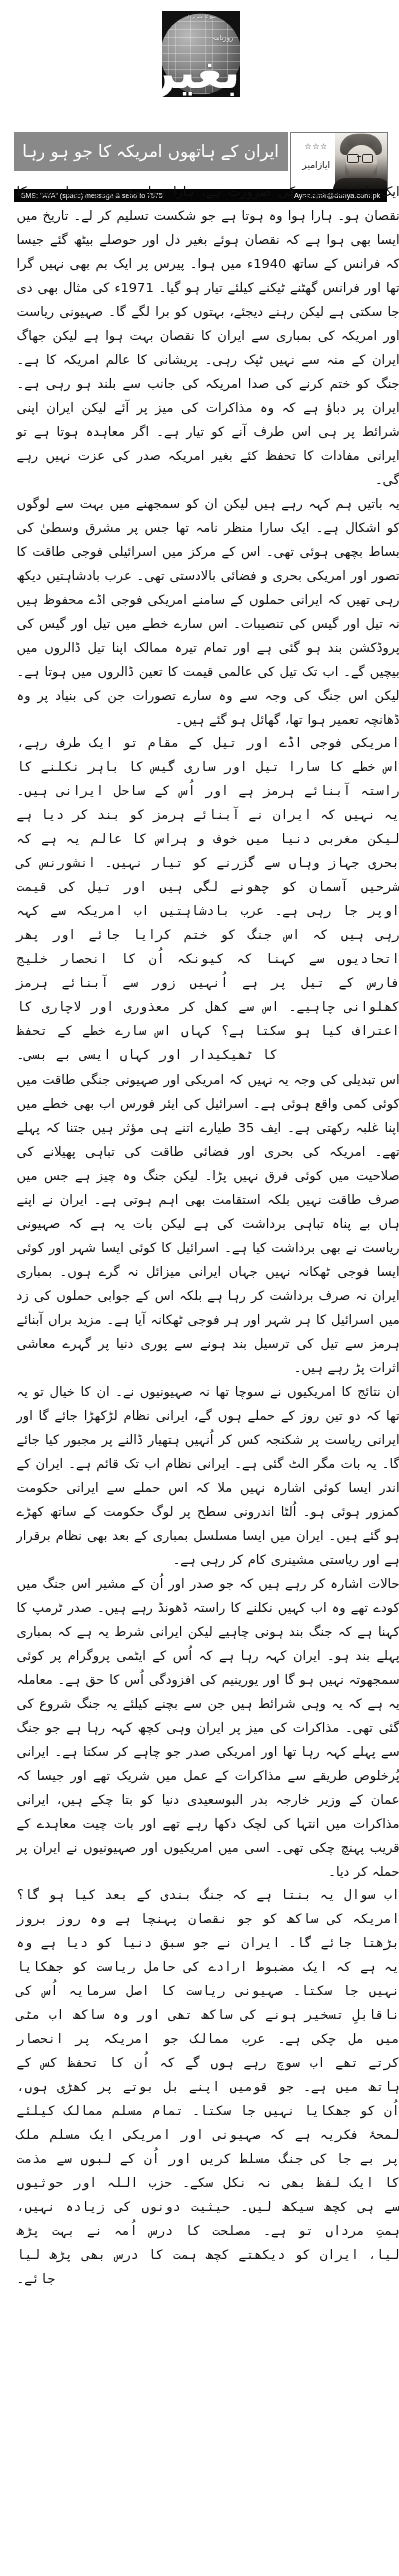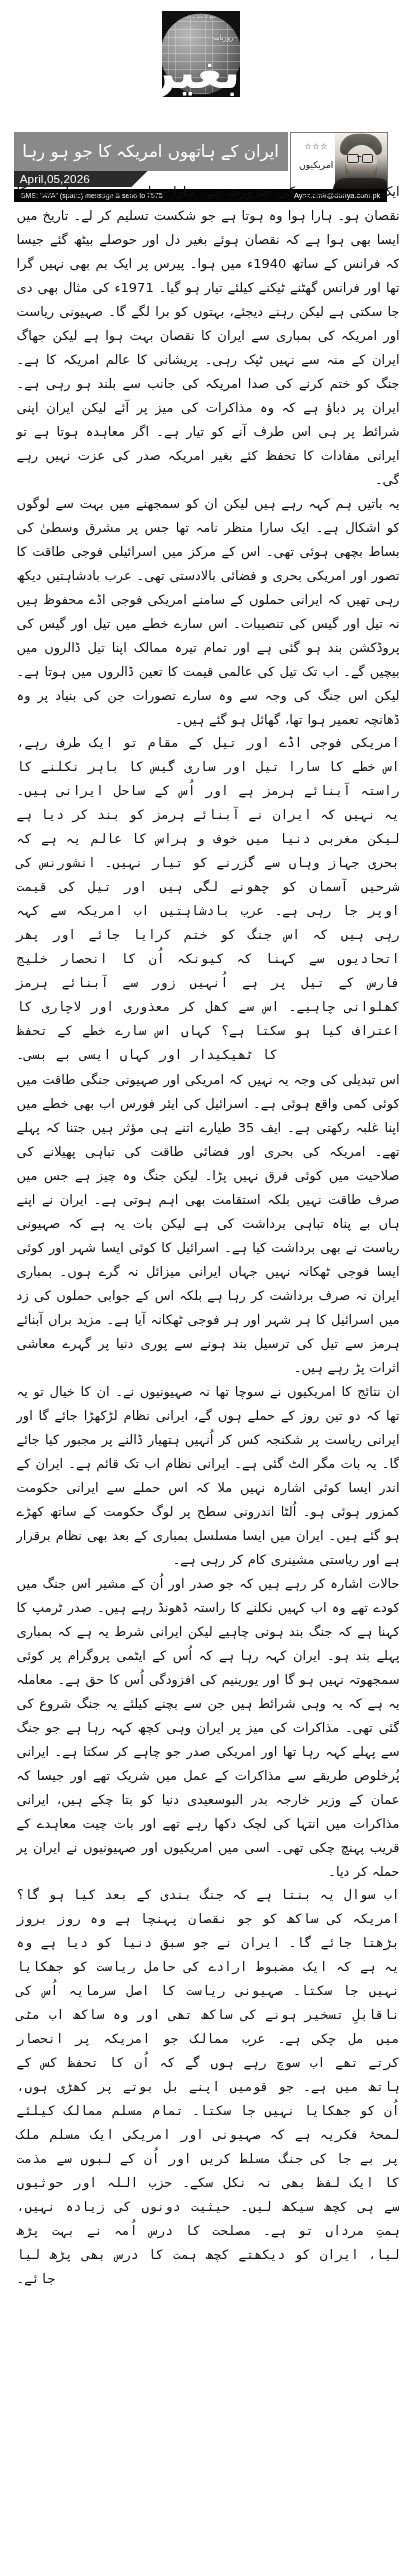--- a/index.html
+++ b/index.html
@@ -296,29 +296,25 @@
     <div class="logo-word">بغیر</div>
   </div>
 </div>
 
 <div class="header">
 
   <div class="title-band">
     <div class="title-text">ایران کے ہاتھوں امریکہ کا جو ہو رہا ہے</div>
   </div>
 
-  <div class="date-strip">
-    <div class="date-wedge"></div>
-    <div class="date-text">April,05,2026</div>
-  </div>
 
   <div class="photo-panel">
     <div class="photo-meta">
       <div class="stars">☆☆☆</div>
-      <div class="byline-ur">امریکیوں</div>
+      <div class="byline-ur">ایازامیر</div>
     </div>
     <div class="portrait">
       <div class="p-hair"></div>
       <div class="p-face"></div>
       <div class="p-glass-l"></div>
       <div class="p-glass-r"></div>
       <div class="p-bridge"></div>
       <div class="p-beard"></div>
       <div class="p-shoulder"></div>
     </div>

